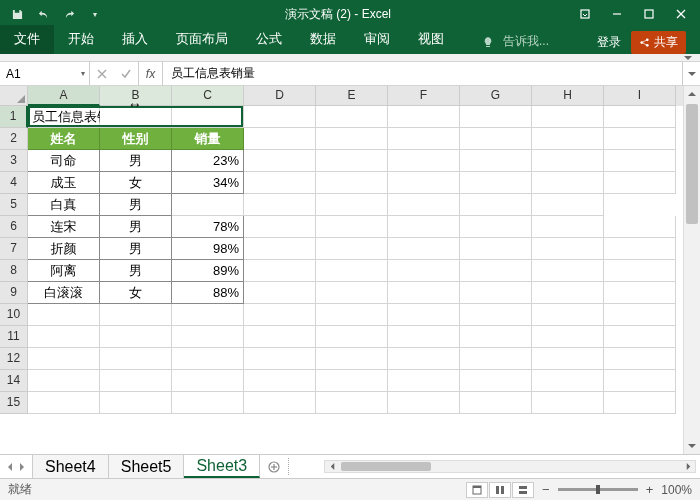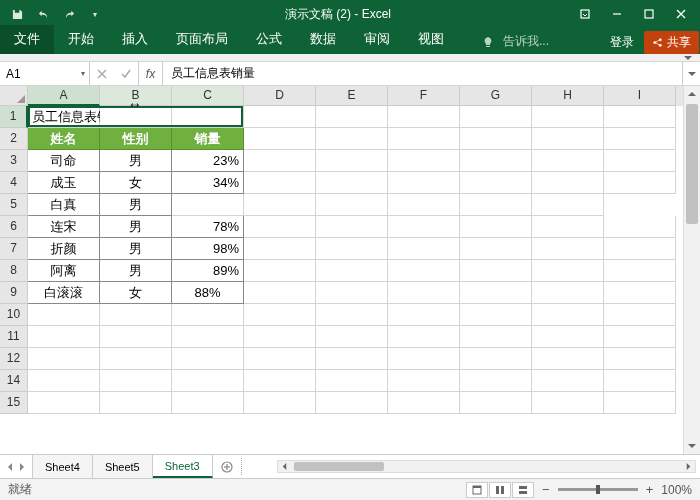--- a/index.html
+++ b/index.html
@@ -10,21 +10,21 @@
 .qat-btn svg{width:11px;height:11px;fill:currentColor}
 .title-center{flex:1;text-align:center;font-size:12px;color:#fff}
 .win-btns{display:flex;align-items:center;gap:2px;padding-right:4px}
 .win-btn{width:30px;height:20px;display:flex;align-items:center;justify-content:center;color:#fff}
 .win-btn svg{width:10px;height:10px;stroke:currentColor;fill:none;stroke-width:1.2}
 .ribbon-tabs{height:26px;background:#0e6235;display:flex;align-items:flex-end;color:#fff}
 .tab{padding:5px 14px 6px;font-size:13px;color:#fff;cursor:pointer}
 .tab.file{background:#0a4f2a}
 .tellme{margin-left:16px;display:flex;align-items:center;gap:9px;color:#b8d4c4;font-size:12px;padding:4px 8px}
 .tellme svg{width:12px;height:12px;fill:currentColor}
-.rib-right{margin-left:auto;display:flex;align-items:center;gap:10px;padding-right:1px;color:#fff}
+.rib-right{margin-left:auto;display:flex;align-items:center;gap:10px;padding-right:14px;color:#fff}
 .share{display:flex;align-items:center;gap:4px;background:#c2410c;padding:3px 8px;border-radius:2px}
 .collapse{height:8px;background:#f1f1f1;border-bottom:1px solid #d4d4d4;display:flex;justify-content:flex-end;align-items:center;padding-right:8px}
 .collapse svg{width:8px;height:8px;fill:#666}
 .namebox-row{height:24px;background:#fff;border-bottom:1px solid #d4d4d4;display:flex;align-items:stretch}
 .namebox{width:90px;border-right:1px solid #ccc;display:flex;align-items:center;padding:0 6px;position:relative}
 .namebox input{border:none;width:60px;font-size:12px;outline:none}
 .namebox-dd{position:absolute;right:4px;font-size:8px;color:#666}
 .fx-btns{display:flex;align-items:center;border-right:1px solid #ccc}
 .fx-btn{width:24px;display:flex;align-items:center;justify-content:center;color:#aaa}
 .fx-btn svg{width:10px;height:10px;stroke:currentColor;fill:none;stroke-width:1.5}
@@ -50,21 +50,21 @@
 .data-border{border-right:1px solid #888;border-bottom:1px solid #888}
 .selection{position:absolute;border:2px solid #0e6235;pointer-events:none;z-index:3}
 .cursor-icon{position:absolute;z-index:4;font-size:14px;pointer-events:none}
 .vscroll{width:17px;background:#f1f1f1;border-left:1px solid #ddd;position:relative}
 .vscroll .thumb{position:absolute;top:18px;left:2px;right:2px;height:120px;background:#c1c1c1;border-radius:2px}
 .vscroll .arr{position:absolute;left:0;right:0;height:16px;display:flex;align-items:center;justify-content:center}
 .vscroll .arr svg{width:8px;height:8px;fill:#666}
 .sheet-tabs{height:24px;background:#fff;border-top:1px solid #ccc;display:flex;align-items:stretch}
 .st-nav{display:flex;align-items:center;padding:0 6px;gap:4px;border-right:1px solid #ccc}
 .st-nav svg{width:8px;height:8px;fill:#888}
-.st-tab{padding:0 12px;display:flex;align-items:center;border-right:1px solid #ccc;background:#f5f5f5;cursor:pointer;font-size:11px}
+.st-tab{padding:0 12px;display:flex;align-items:center;border-right:1px solid #ccc;background:#f5f5f5;cursor:pointer;font-size:16px}
 .st-tab.active{background:#fff;border-bottom:2px solid #0e6235;color:#0e6235;font-weight:500}
 .st-add{width:28px;display:flex;align-items:center;justify-content:center;color:#888}
 .st-add svg{width:12px;height:12px;stroke:currentColor;fill:none;stroke-width:1.2}
 .hscroll-area{flex:1;display:flex;align-items:center;padding:0 4px;margin-left:20px}
 .hscroll{flex:1;height:13px;background:#f1f1f1;position:relative;border:1px solid #ddd}
 .hscroll .thumb{position:absolute;left:16px;top:1px;bottom:1px;width:90px;background:#c1c1c1;border-radius:2px}
 .hscroll .arr{position:absolute;top:0;bottom:0;width:14px;display:flex;align-items:center;justify-content:center}
 .statusbar{height:22px;background:#f3f3f3;border-top:1px solid #ccc;display:flex;align-items:center;padding:0 8px;font-size:11px;color:#555}
 .sb-right{margin-left:auto;display:flex;align-items:center;gap:8px}
 .view-btns{display:flex;gap:1px}
@@ -284,21 +284,21 @@
           <div class="cell" style="width: 72px;"></div>
           <div class="cell" style="width: 72px;"></div>
           <div class="cell" style="width: 72px;"></div>
           <div class="cell" style="width: 72px;"></div>
           <div class="cell" style="width: 72px;"></div>
         </div>
         <div class="row">
           <div class="rh">9</div>
           <div class="cell data-border" style="width: 72px;">白滚滚</div>
           <div class="cell data-border" style="width: 72px;">女</div>
-          <div class="cell data-border right" style="width: 72px; text-align: center;">88%</div>
+          <div class="cell data-border right" style="width: 72px;">88%</div>
           <div class="cell" style="width: 72px;"></div>
           <div class="cell" style="width: 72px;"></div>
           <div class="cell" style="width: 72px;"></div>
           <div class="cell" style="width: 72px;"></div>
           <div class="cell" style="width: 72px;"></div>
           <div class="cell" style="width: 72px;"></div>
         </div>
         <div class="row">
           <div class="rh">10</div>
           <div class="cell" style="width: 72px;"></div>

